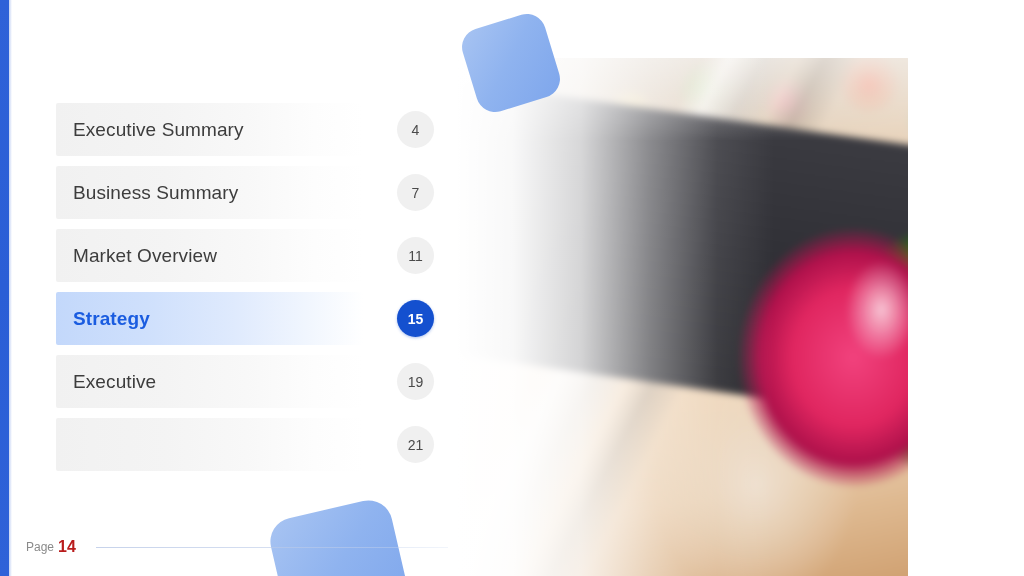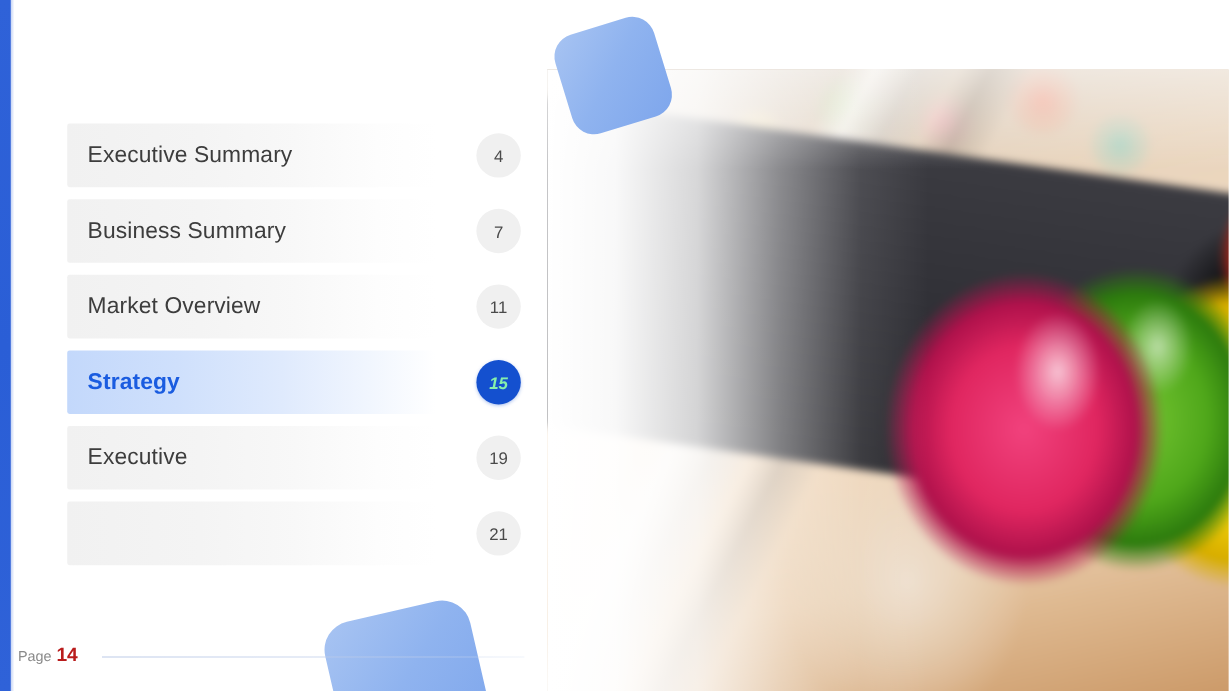--- a/index.html
+++ b/index.html
@@ -8,21 +8,21 @@
   html, body {
     width:1024px; height:576px;
     overflow:hidden;
     background:#ffffff;
     font-family:"Liberation Sans", sans-serif;
     -webkit-font-smoothing:antialiased;
   }
 
   #slide {
     position:relative;
-    width:1024px; height:576px;
+    width:908px; height:576px;
     background:#ffffff;
     overflow:hidden;
   }
 
   
   .edge-bar {
     position:absolute;
     left:0; top:0;
     width:9px; height:576px;
     background:linear-gradient(180deg,#2f62d8 0%,#2a5ed6 50%,#2f62d8 100%);
@@ -167,30 +167,29 @@
     background:#f0f0f0;
     color:#4a4a4a;
     font-size:14px;
     display:flex;
     align-items:center;
     justify-content:center;
     z-index:3;
   }
   .toc-row.active .badge {
     background:#1450cf;
-    color:#86efac;
+    color:#ffffff;
     font-weight:bold;
     box-shadow:0 1px 3px rgba(20,80,207,.35);
-    font-style:italic;
   }
 
   
   .footer {
     position:absolute;
-    left:15px; bottom:20px;
+    left:26px; bottom:20px;
     display:flex;
     align-items:center;
     z-index:28;
   }
   .footer-text {
     font-size:12px;
     color:#8a8a8a;
     white-space:nowrap;
   }
   .footer-num {

